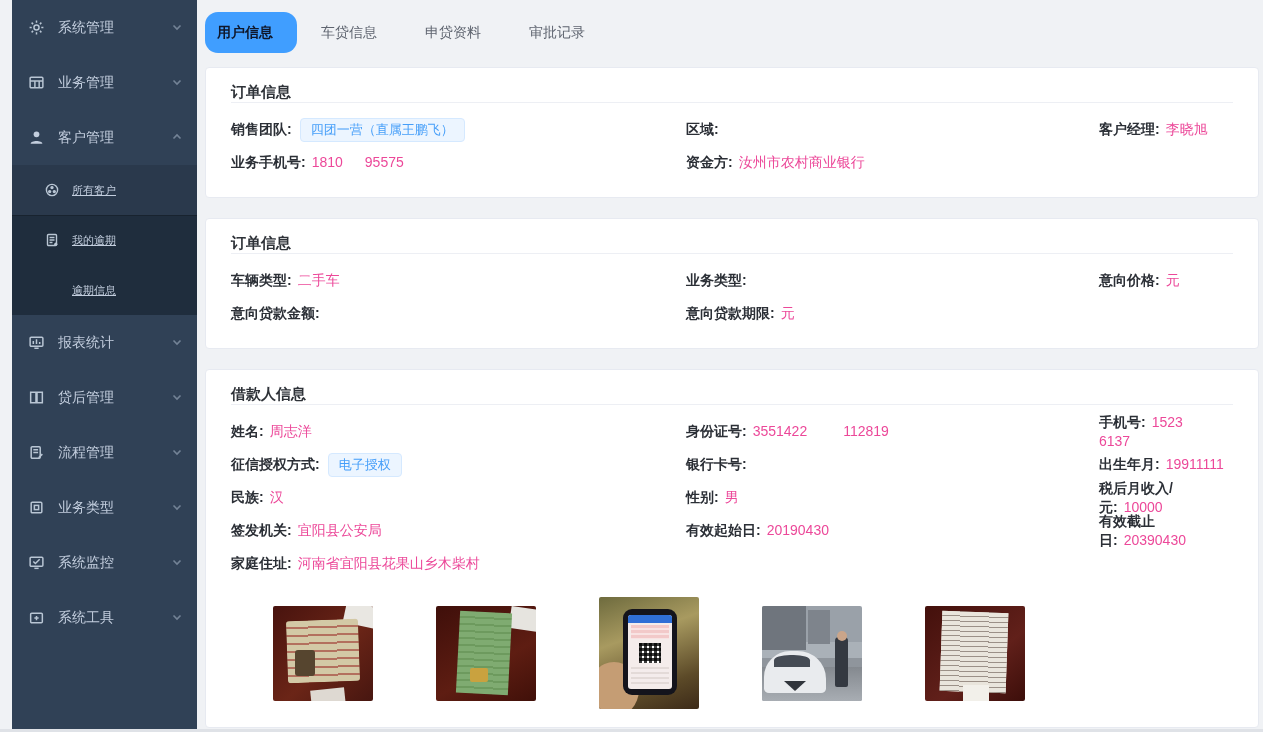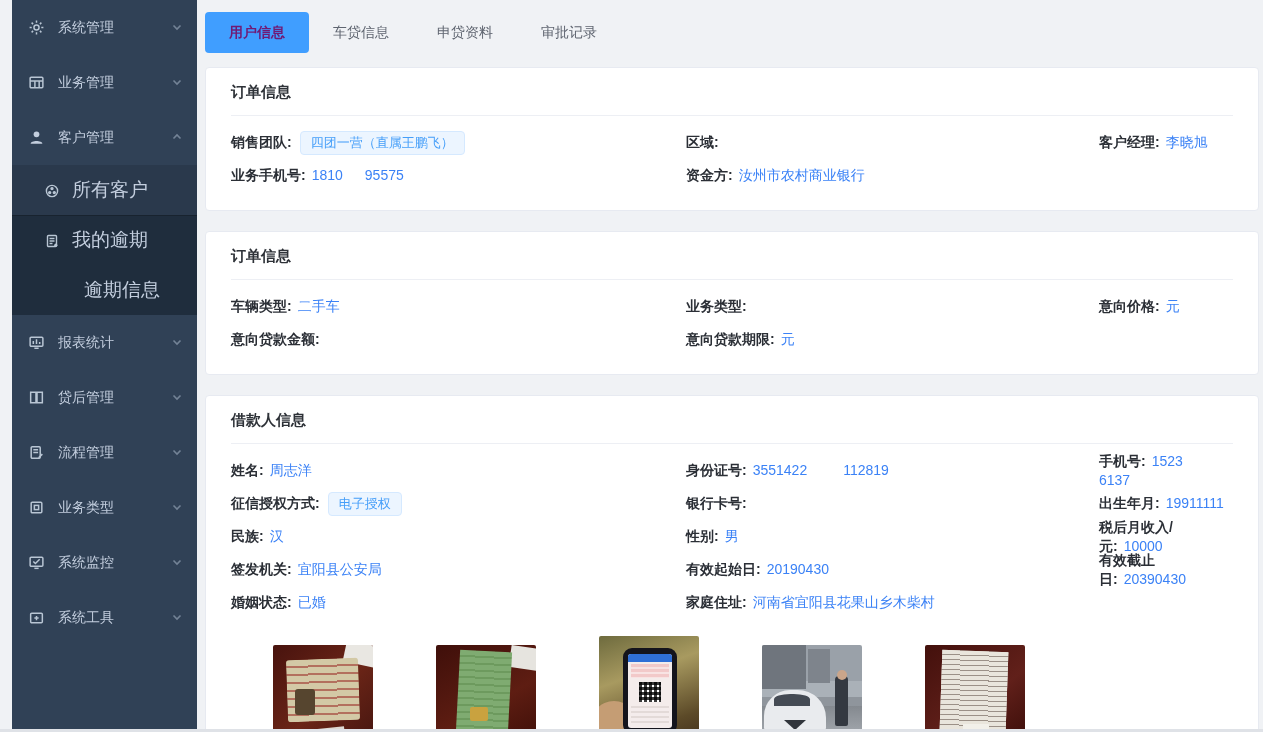--- a/index.html
+++ b/index.html
@@ -17,50 +17,50 @@
   .side-item {
     height:55px; display:flex; align-items:center;
     padding:0 14px 0 16px; color:#c3cede; font-size:14px; cursor:pointer;
   }
   .side-item .ico { width:17px; height:17px; flex:0 0 17px; display:flex; align-items:center; }
   .side-item .lab { margin-left:13px; white-space:nowrap; }
   .side-item .chev { margin-left:auto; opacity:.75; }
   .submenu { background:#1f2d3d; }
   .sub-item {
     height:50px; display:flex; align-items:center;
-    padding-left:32px; color:#c3cede; font-size:19px; cursor:pointer;
+    padding-left:32px; color:#c3cede; font-size:11px; cursor:pointer;text-decoration:underline;
   }
   .sub-item.first { background:#2a394c; box-shadow:0 1px 0 #18232f; }
   .sub-item .ico { width:16px; height:16px; flex:0 0 16px; }
   .sub-item .lab { margin-left:12px; }
   .sub-item.noicon { padding-left:60px; }
   svg.icn { stroke:#b9c6d4; fill:none; stroke-width:1.4; }
   svg.chv { stroke:#8a99ac; fill:none; stroke-width:1.6; }
   
   .main { position:absolute; left:185px; top:0; right:0; bottom:0; }
   .tabs { display:flex; margin:12px 0 0 20px; }
   .tab {
     height:41px; line-height:41px; padding:0 24px; font-size:14px;
     color:#5f6570; cursor:pointer; text-align:center;
   }
-  .tab.active { background:#409eff; color:#701a75; border-radius:4px; font-weight:bold; }
+  .tab.active { background:#409eff; color:#0f172a; border-radius:13px; font-weight:bold;padding-left:12px; }
   .card {
     background:#fff; border:1px solid #e7eaf1; border-radius:4px;
     margin:14px 4px 20px 20px; padding:15px 25px 18px 25px;
   }
   .card-title {
     font-size:15px; font-weight:bold; color:#2e3238;
-    padding-bottom:13px; border-bottom:1px solid #edeff4;
+    border-bottom:1px solid #edeff4;
   }
   .fgrid {
     display:grid; grid-template-columns:455px 413px 1fr;
     grid-auto-rows:33px; align-items:center; margin-top:10px;
   }
   .lbl { font-weight:bold; color:#2b2f36; font-size:14px; }
-  .val { color:#3b82f6; font-size:14px; margin-left:6px; }
+  .val { color:#ec4899; font-size:14px; margin-left:6px; }
   .gap { display:inline-block; height:15px; background:#fff; vertical-align:middle; }
   .tag {
     display:inline-block; margin-left:8px; background:#ecf5ff;
     border:1px solid #d5e9ff; color:#459ef9; font-size:13px;
     padding:2px 10px; border-radius:4px; cursor:pointer;
   }
   
   .photos { display:flex; margin:26px 0 0 42px; align-items:flex-start; }
   .ph-item { width:100px; margin-right:63px; text-align:center; }
   .photo { width:100px; height:95px; position:relative; overflow:hidden; border-radius:2px; cursor:pointer; }
@@ -177,21 +177,21 @@
       <span class="ico">
         <svg class="icn" width="16" height="16" viewBox="0 0 16 16">
             <rect x="3.5" y="2.5" width="9" height="11" rx="1"></rect>
             <path d="M5.5 5.5h5M5.5 8h5M5.5 10.5h3"></path>
             <circle cx="11.8" cy="12.2" r="1.6" fill="#b9c6d4" stroke="none"></circle>
           </svg>
       </span>
       <span class="lab">我的逾期</span>
     </div>
     <div class="sub-item noicon">
-      <span class="lab" style="margin-left:12px">逾期信息</span>
+      <span class="lab" style="margin-left:0">逾期信息</span>
     </div>
   </div>
 
   <div class="side-item">
     <span class="ico">
       <svg class="icn" width="17" height="17" viewBox="0 0 16 16">
           <rect x="2" y="3" width="12" height="8.5" rx="1"></rect>
           <path d="M5 9.5v-3M8 9.5v-4.5M11 9.5v-2M6 13.5h4"></path>
         </svg>
     </span>
@@ -365,23 +365,20 @@
         <span class="lbl">税后月收入/元:</span><span class="val">10000</span>
       </div>
       <div>
         <span class="lbl">签发机关:</span><span class="val">宜阳县公安局</span>
       </div>
       <div>
         <span class="lbl">有效起始日:</span><span class="val">20190430</span>
       </div>
       <div>
         <span class="lbl">有效截止日:</span><span class="val">20390430</span>
-      </div>
-      <div>
-        <span class="lbl">婚姻状态:</span><span class="val">已婚</span>
       </div>
       <div>
         <span class="lbl">家庭住址:</span><span class="val">河南省宜阳县花果山乡木柴村</span>
       </div>
       <div></div>
     </div>
 
     <div class="photos">
 
       <div class="ph-item">

